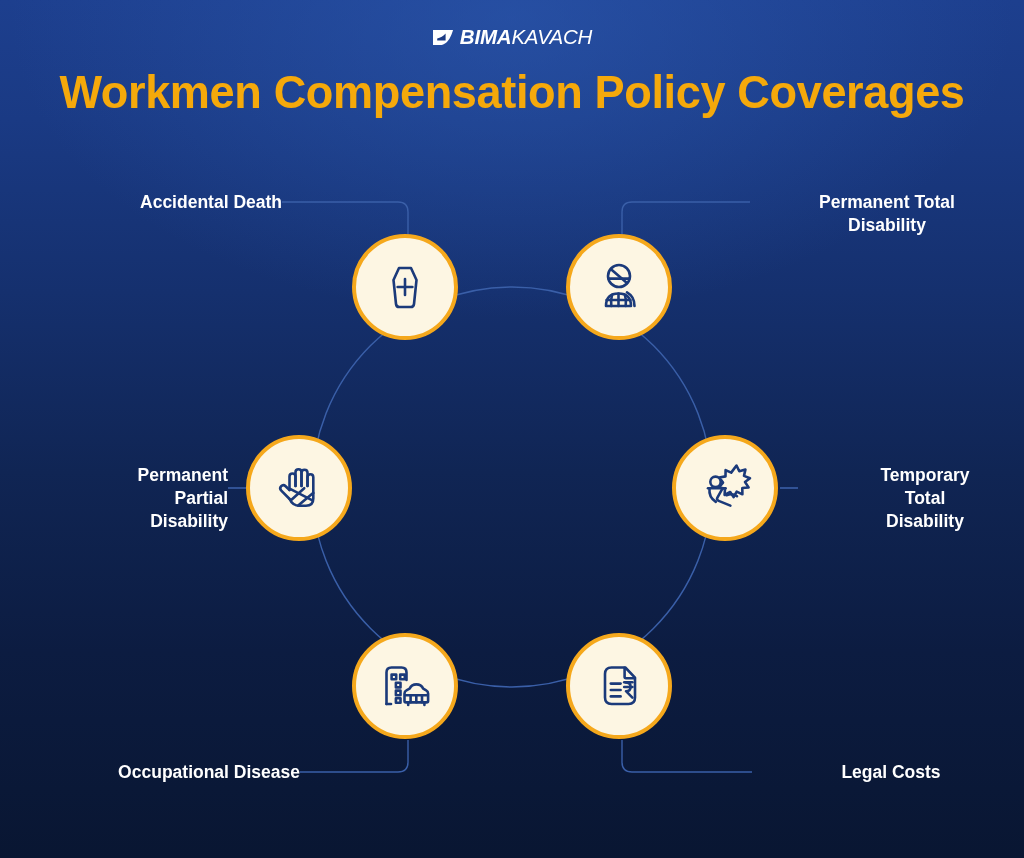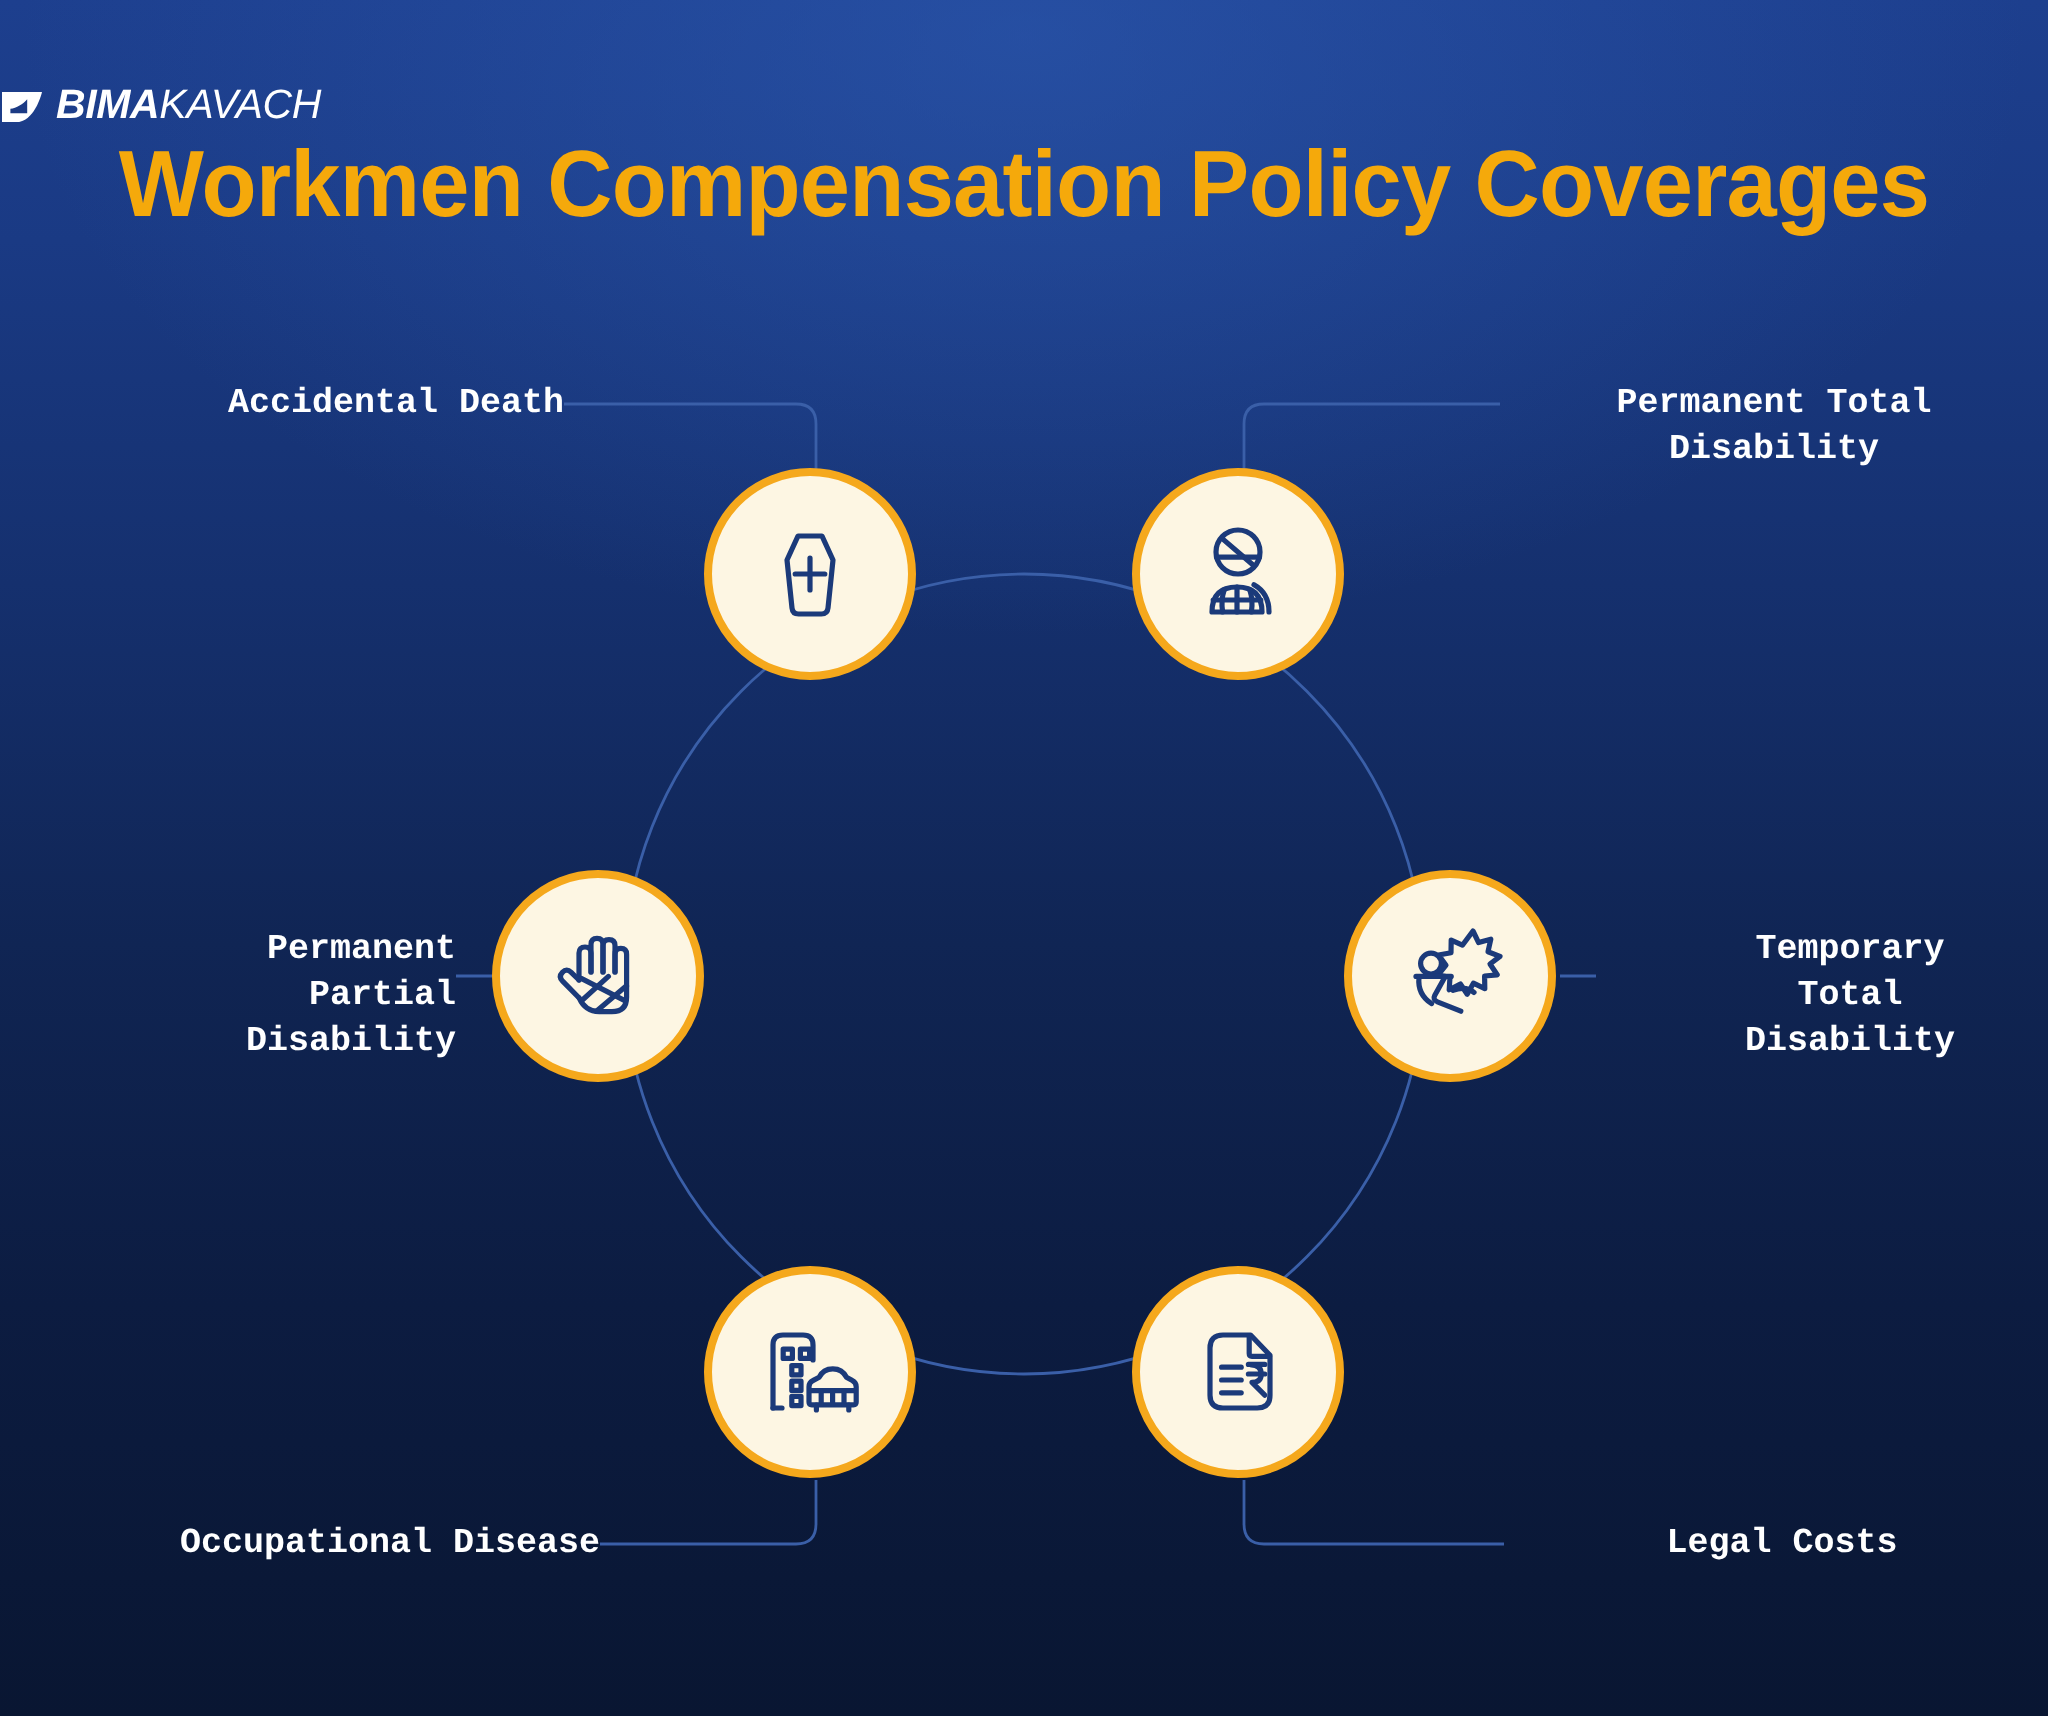--- a/index.html
+++ b/index.html
@@ -33,24 +33,25 @@
     position: absolute;
     inset: 0;
     background: radial-gradient(ellipse 70% 50% at 50% 2%, rgba(46,92,180,0.55) 0%, rgba(46,92,180,0.0) 70%);
     z-index: 0;
     pointer-events: none;
   }
 
   
   .logo-wrap {
     position: absolute;
-    top: 43px;
+    top: 27px;
     left: 0;
     width: 1024px;
     display: flex;
+    justify-content: center;
     align-items: center;
     gap: 6px;
     z-index: 5;
   }
   .logo-mark {
     width: 22px;
     height: 17px;
     display: block;
   }
   .logo-text {
@@ -110,21 +111,20 @@
 
   
   .label {
     position: absolute;
     color: #ffffff;
     font-size: 17.5px;
     font-weight: 700;
     line-height: 1.32;
     z-index: 6;
     white-space: pre-line;
-    font-family: Liberation Mono, monospace;
   }
   .label.right { text-align: right; }
   .label.left  { text-align: center; }
 </style>
 </head>
 <body>
 
 <div id="poster">
 
   <div class="logo-wrap">

